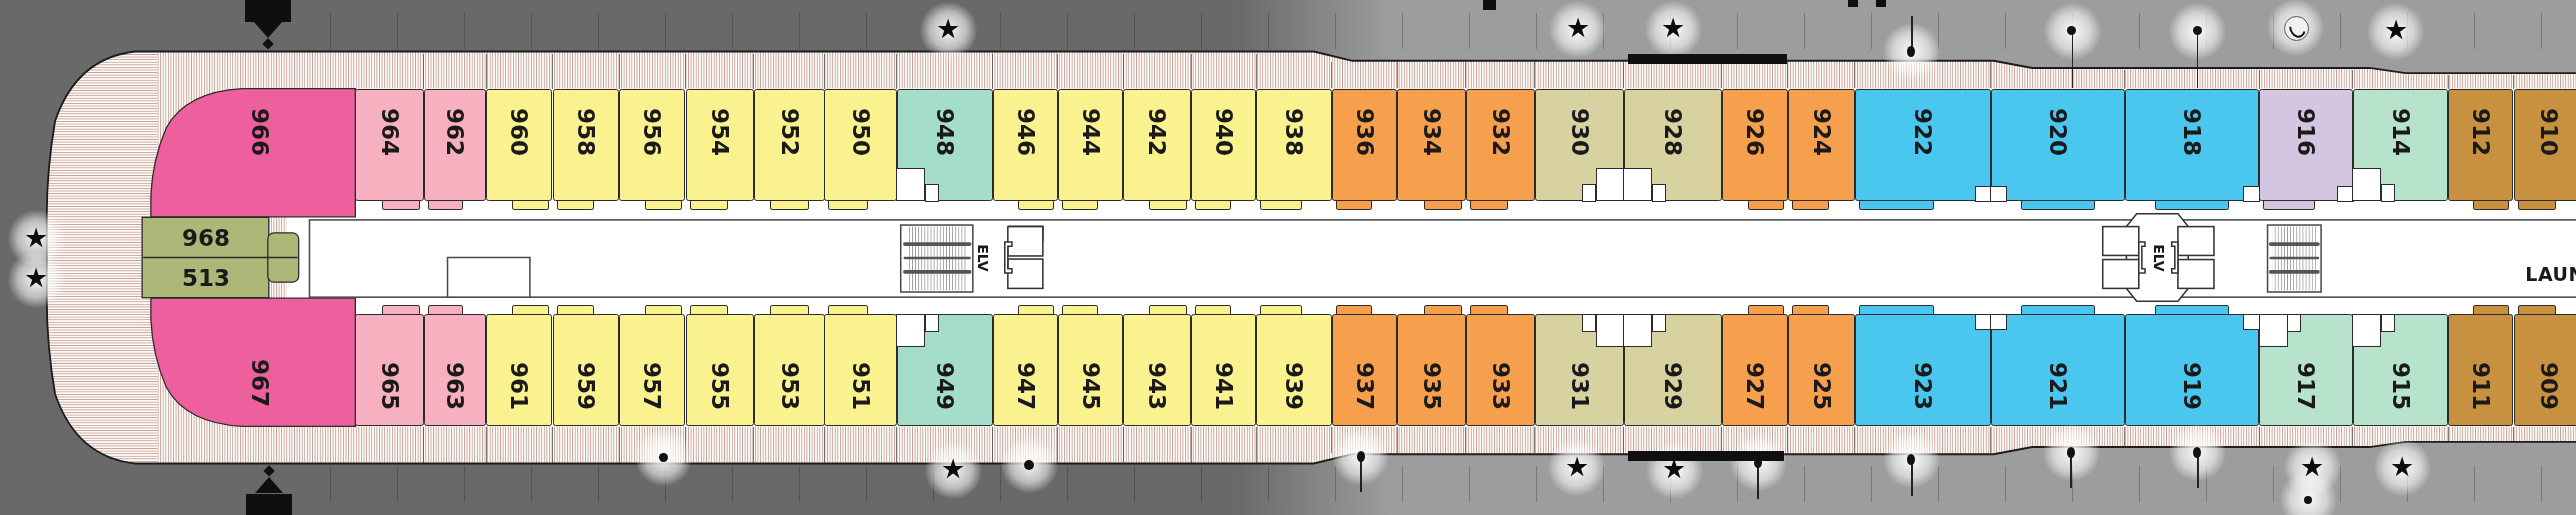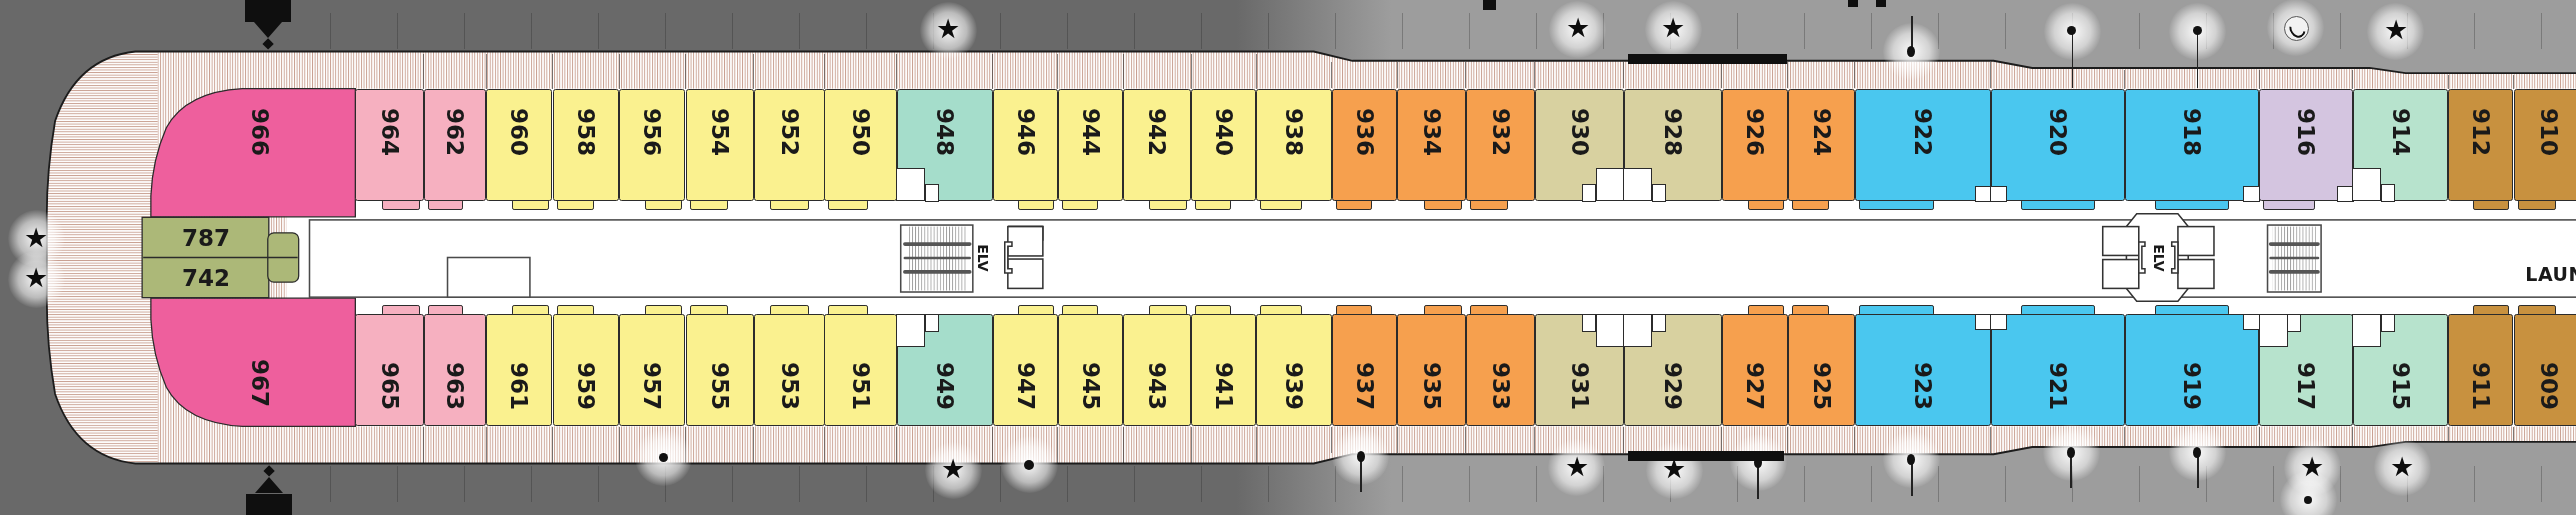--- a/index.html
+++ b/index.html
@@ -427,22 +427,22 @@
       </div>
       <div class="tick" style="left: 2513px; top: 427px; height: 14px;"></div>
       <div class="bump" style="left: 2518px; top: 305px; width: 38px; height: 11.3px; background: rgb(200, 145, 63);"></div>
       <div class="cabin" style="left: 2514px; top: 314px; width: 69px; height: 112px; background: rgb(200, 145, 63);">
         <span class="lbl" style="top: 71px;">909</span>
       </div>
     </div>
   <div class="layer" id="label-layer">
       <div class="spec-lbl" style="left: 260px; top: 132px; transform: translate(-50%, -50%) rotate(90deg);">966</div>
       <div class="spec-lbl" style="left: 260px; top: 383px; transform: translate(-50%, -50%) rotate(90deg);">967</div>
-      <div class="spec-lbl" style="left: 206px; top: 238px; transform: translate(-50%, -50%);">787</div>
-      <div class="spec-lbl" style="left: 206px; top: 278px; transform: translate(-50%, -50%);">742</div>
+      <div class="spec-lbl" style="left: 206px; top: 238px; transform: translate(-50%, -50%);">968</div>
+      <div class="spec-lbl" style="left: 206px; top: 278px; transform: translate(-50%, -50%);">513</div>
       <div class="elv-lbl" style="left: 983px; top: 258px; transform: translate(-50%, -50%) rotate(90deg);">ELV</div>
       <div class="elv-lbl" style="left: 2159px; top: 258px; transform: translate(-50%, -50%) rotate(90deg);">ELV</div>
       <div class="laund-lbl" style="left: 2598px; top: 274px; transform: translate(-50%, -50%);">LAUNDRETTE</div>
     </div>
   <div class="layer" id="icon-layer">
       <div class="halo" style="left: 7.7px; top: 210px;"></div>
       <div class="icon star" style="left: 36px; top: 239px; transform: translate(-50%, -54%);">★</div>
       <div class="halo" style="left: 7.7px; top: 251px;"></div>
       <div class="icon star" style="left: 36px; top: 279px; transform: translate(-50%, -54%);">★</div>
       <div class="halo" style="left: 920px; top: 1.5px;"></div>

